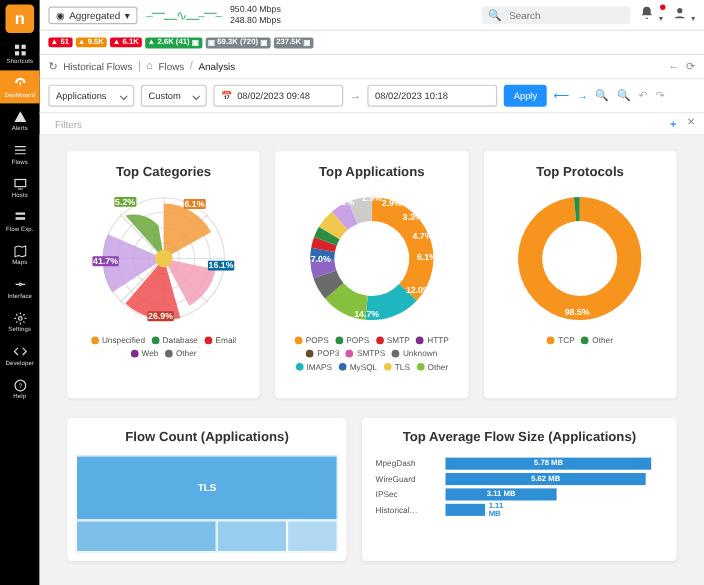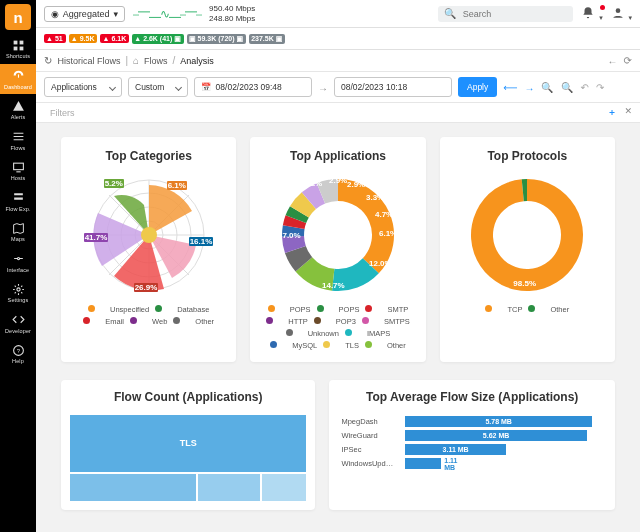--- a/index.html
+++ b/index.html
@@ -71,21 +71,21 @@
   .plus{color:var(--blue-btn);font-weight:bold}
 
   
   .content{flex:1;overflow:hidden;background:var(--bg);padding:14px 25px 0;display:flex;flex-direction:column;gap:18px}
   .row{display:flex;gap:14px}
   .card{background:var(--card);border-radius:4px;box-shadow:0 1px 3px rgba(0,0,0,.06);padding:12px 8px 8px;display:flex;flex-direction:column;align-items:center}
   .card.h1{flex:1;height:225px}
   .card-title{font-size:12px;font-weight:600;margin-bottom:6px}
 
   .legend{display:flex;flex-wrap:wrap;justify-content:center;gap:3px 6px;padding:0 4px}
-  .li{display:flex;gap:15px;font-size:7.5px;color:#555}
+  .li{display:flex;align-items:center;gap:3px;font-size:7.5px;color:#555}
   .sw{width:7px;height:7px;border-radius:50%}
 
   
   .radar-wrap{position:relative;width:130px;height:128px;margin-top:2px;margin-bottom:6px}
   .radar-wrap svg{position:absolute;inset:0}
   .rlabel{position:absolute;font-size:8px;color:#fff;font-weight:bold;padding:0 1px;border-radius:1px}
 
   
   .donut{position:relative;width:128px;height:128px;margin-top:2px;margin-bottom:6px}
   .slice-label{position:absolute;font-size:8px;color:#fff;font-weight:bold}
@@ -491,21 +491,21 @@
             </div>
             <div class="barrow">
               <div class="barlabel">IPSec</div>
               <div class="bartrack">
                 <div class="bar" style="width:51.83333333333333%">
                   <span class="bval">3.11 MB</span>
                 </div>
               </div>
             </div>
             <div class="barrow">
-              <div class="barlabel">WindowsUpd…</div>
+              <div class="barlabel">Historical…</div>
               <div class="bartrack">
                 <div class="bar short" style="width:18.500000000000004%">
                   <span class="bval">1.11 MB</span>
                 </div>
               </div>
             </div>
           </div>
       </div>
     </div>
 

